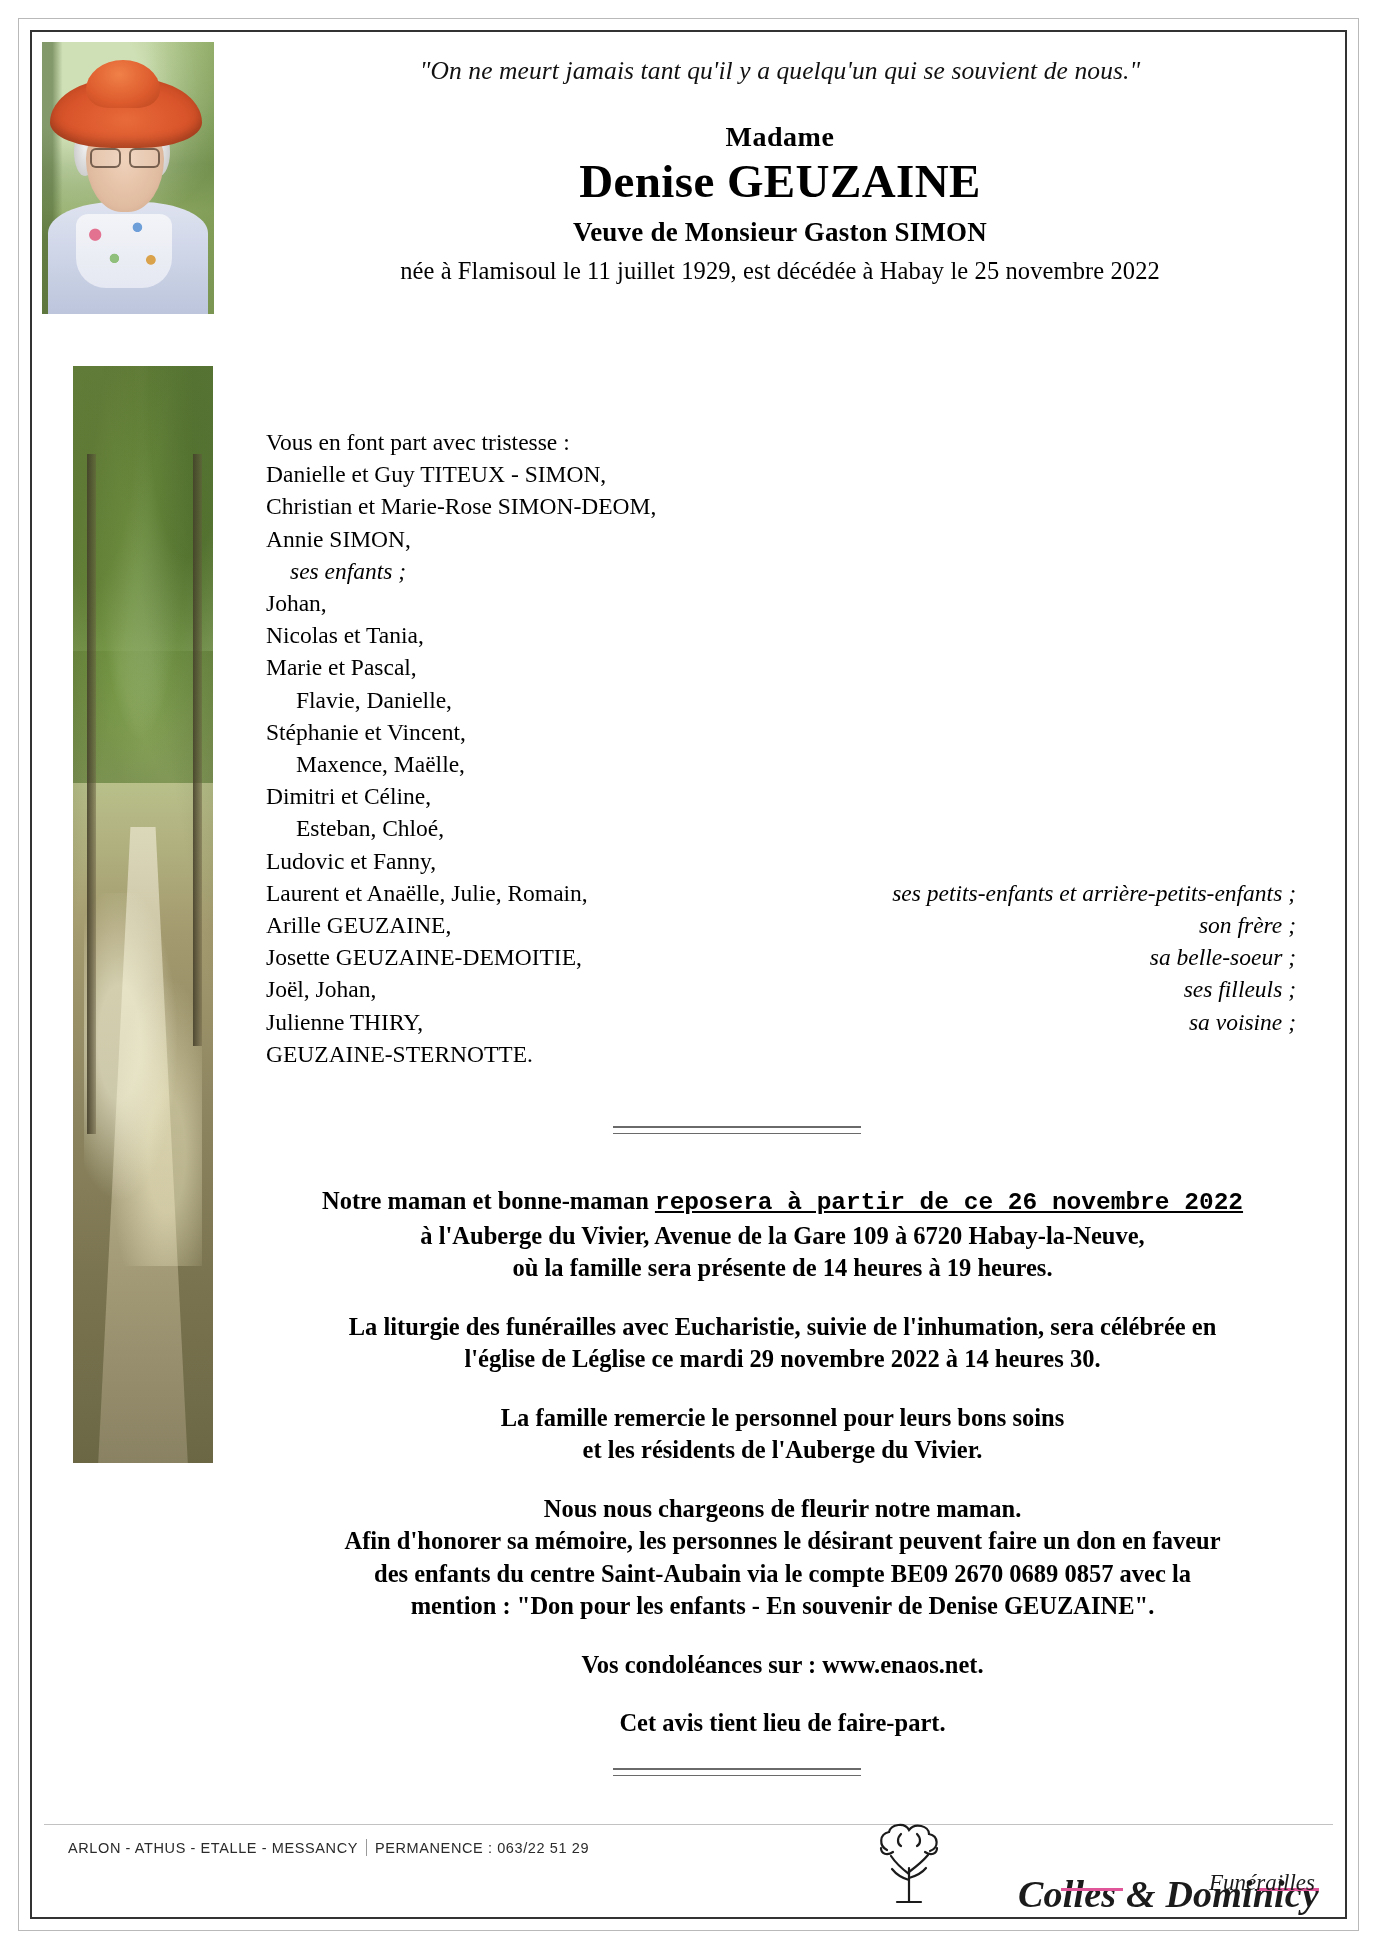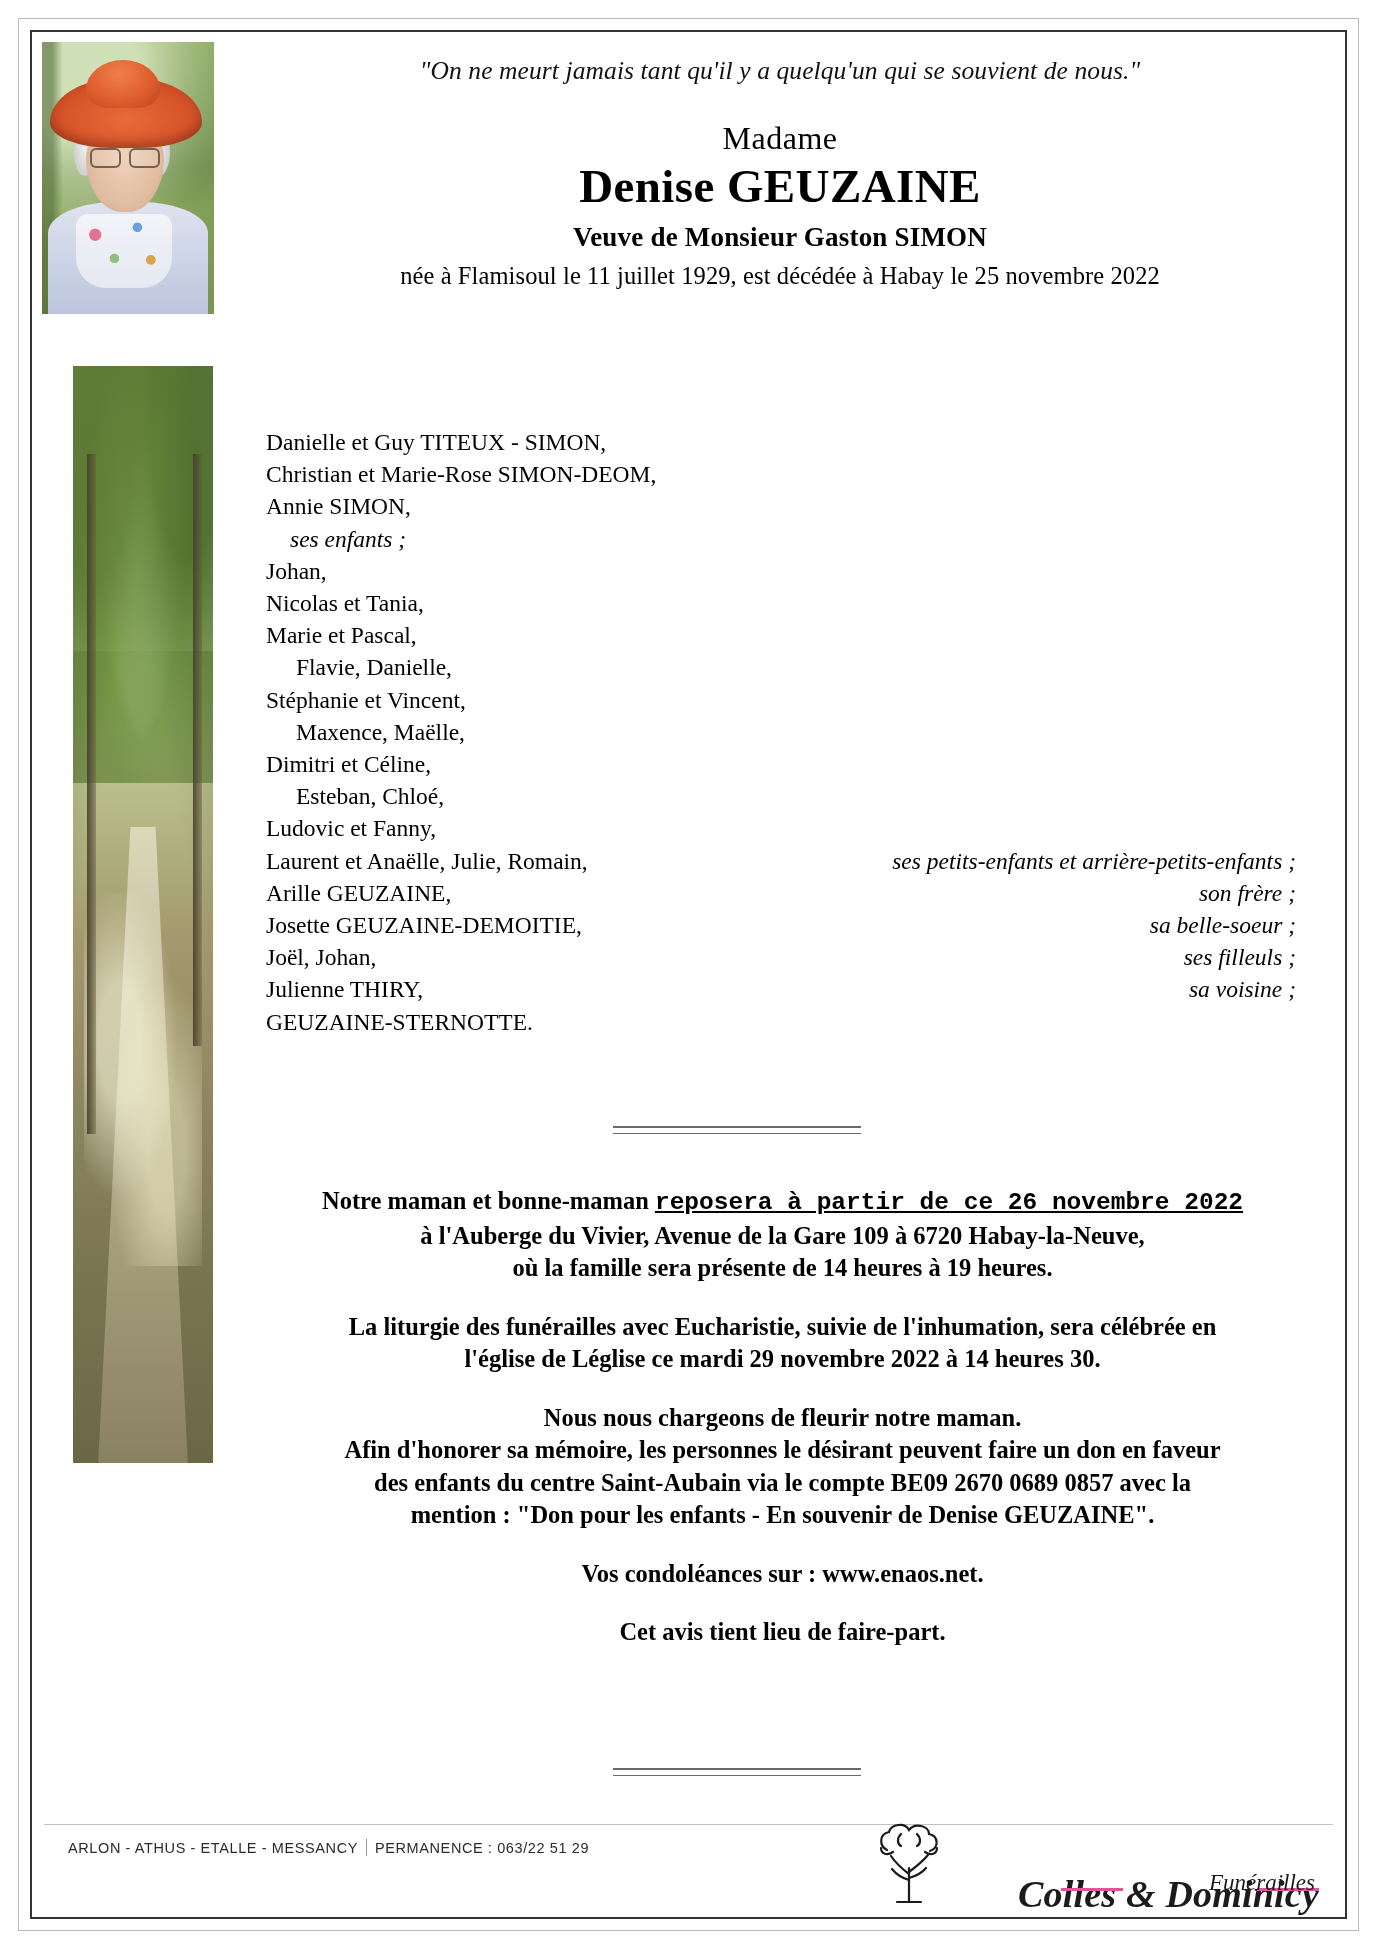--- a/index.html
+++ b/index.html
@@ -225,22 +225,22 @@
     letter-spacing: 0.1px;
   }
   .name-block {
     position: absolute;
     left: 240px;
     top: 120px;
     width: 1080px;
     text-align: center;
   }
   .madame {
-    font-size: 32px;
-    font-weight: normal;
+    font-size: 28px;
+    font-weight: bold;
     line-height: 1.18;
     letter-spacing: 0.5px;
   }
   .fullname {
     font-size: 47px;
     font-weight: bold;
     line-height: 1.2;
     letter-spacing: 0.4px;
   }
   .spouse {
@@ -412,20 +412,24 @@
   <div class="quote">"On ne meurt jamais tant qu'il y a quelqu'un qui se souvient de nous."</div>
 
   <div class="name-block">
     <div class="madame">Madame</div>
     <div class="fullname">Denise GEUZAINE</div>
     <div class="spouse">Veuve de Monsieur Gaston SIMON</div>
     <div class="dates">née à Flamisoul le 11 juillet 1929, est décédée à Habay le 25 novembre 2022</div>
   </div>
 
   <div class="family">
+    <div class="fam-row">
+      <span class="fam-left">Vous en font part avec tristesse :</span>
+      <span class="fam-right"></span>
+    </div>
 
     <div class="fam-row">
       <span class="fam-left">Danielle et Guy TITEUX - SIMON,</span>
       <span class="fam-right"></span>
     </div>
     <div class="fam-row">
       <span class="fam-left">Christian et Marie-Rose SIMON-DEOM,</span>
       <span class="fam-right"></span>
     </div>
     <div class="fam-row">
@@ -501,20 +505,24 @@
 
   <div class="arrangements">
     <div class="blk">
       <div><span>Notre maman et bonne-maman </span><u>reposera à partir de ce 26 novembre 2022</u></div>
       <div>à l'Auberge du Vivier, Avenue de la Gare 109 à 6720 Habay-la-Neuve,</div>
       <div>où la famille sera présente de 14 heures à 19 heures.</div>
     </div>
     <div class="blk">
       <div>La liturgie des funérailles avec Eucharistie, suivie de l'inhumation, sera célébrée en</div>
       <div>l'église de Léglise ce mardi 29 novembre 2022 à 14 heures 30.</div>
+    </div>
+    <div class="blk">
+      <div>La famille remercie le personnel pour leurs bons soins</div>
+      <div>et les résidents de l'Auberge du Vivier.</div>
     </div>
     <div class="blk">
       <div>Nous nous chargeons de fleurir notre maman.</div>
       <div>Afin d'honorer sa mémoire, les personnes le désirant peuvent faire un don en faveur</div>
       <div>des enfants du centre Saint-Aubain via le compte BE09 2670 0689 0857 avec la</div>
       <div>mention : "Don pour les enfants - En souvenir de Denise GEUZAINE".</div>
     </div>
     <div class="blk">
       <div>Vos condoléances sur : www.enaos.net.</div>
     </div>

